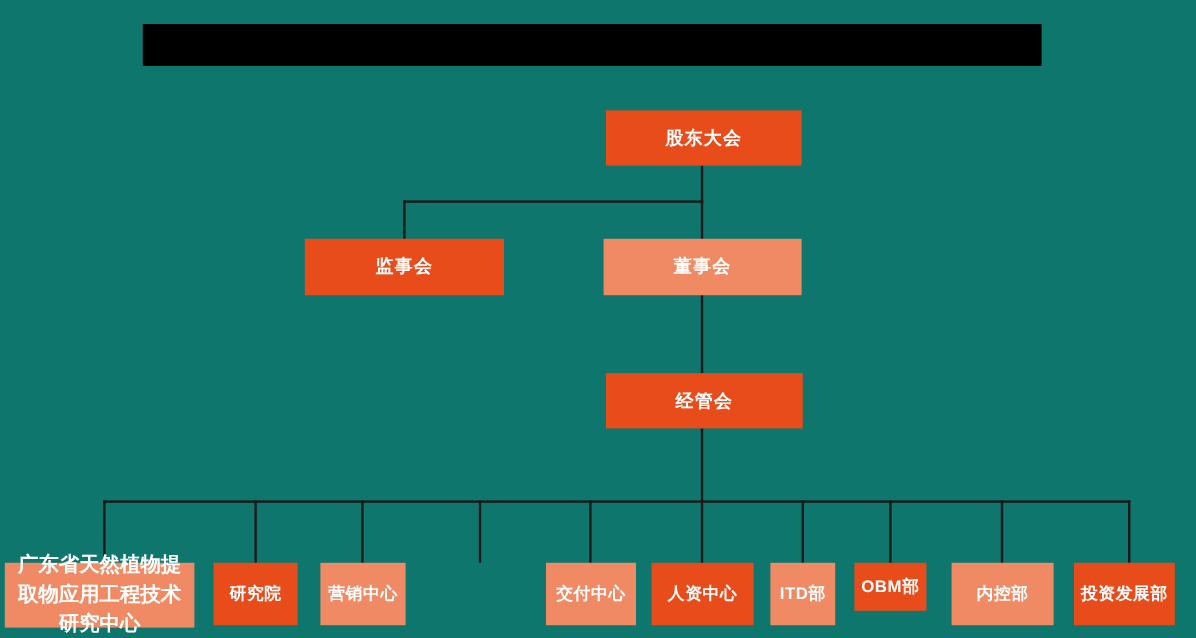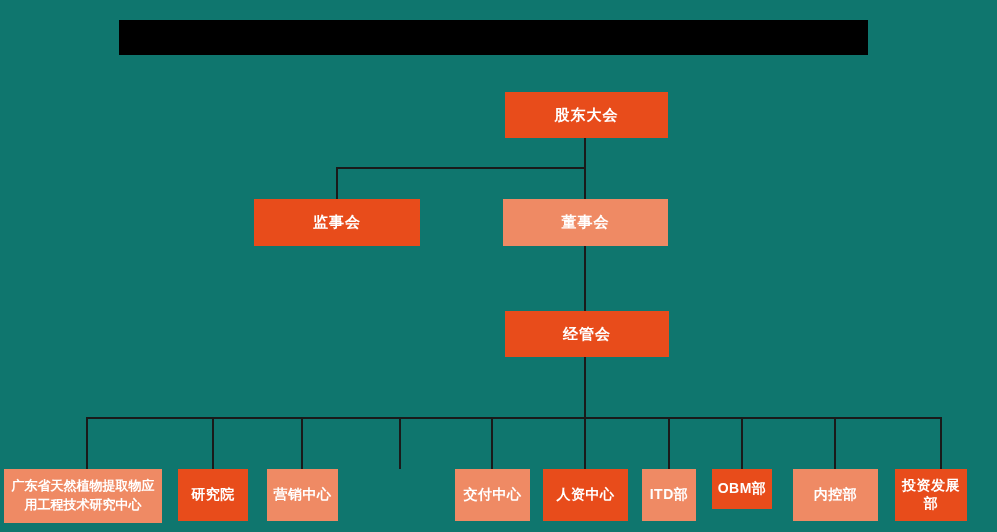--- a/index.html
+++ b/index.html
@@ -33,21 +33,21 @@
     color: #ffffff;
     font-weight: bold;
     font-size: 15px;
     text-align: center;
     letter-spacing: 1px;
   }
   .node.primary { background: #e84c1b; }
   .node.light   { background: #ef8a64; }
   .node.dept { font-size: 14px; letter-spacing: 0.5px; }
   .node.dept-long {
-    font-size: 13px;
+    font-size: 17px;
     line-height: 1.45;
     letter-spacing: 0px;
     padding: 2px 4px;
   }
   .line {
     position: absolute;
     background: #1a1a1a;
   }
 </style>
 </head>
@@ -107,17 +107,17 @@
   </div>
   <div class="node light dept" style="left:642px; top:469px; width:54px; height:52px;">
     <span>ITD部</span>
   </div>
   <div class="node primary dept" style="left:712px; top:469px; width:60px; height:40px;">
     <span>OBM部</span>
   </div>
   <div class="node light dept" style="left:793px; top:469px; width:85px; height:52px;">
     <span>内控部</span>
   </div>
-  <div class="node primary dept" style="left:895px; top:469px; width:72px; height:52px;justify-content:flex-end;">
+  <div class="node primary dept" style="left:895px; top:469px; width:84px; height:52px;">
     <span>投资发展部</span>
   </div>
 
 </div>
 
 </body></html>

